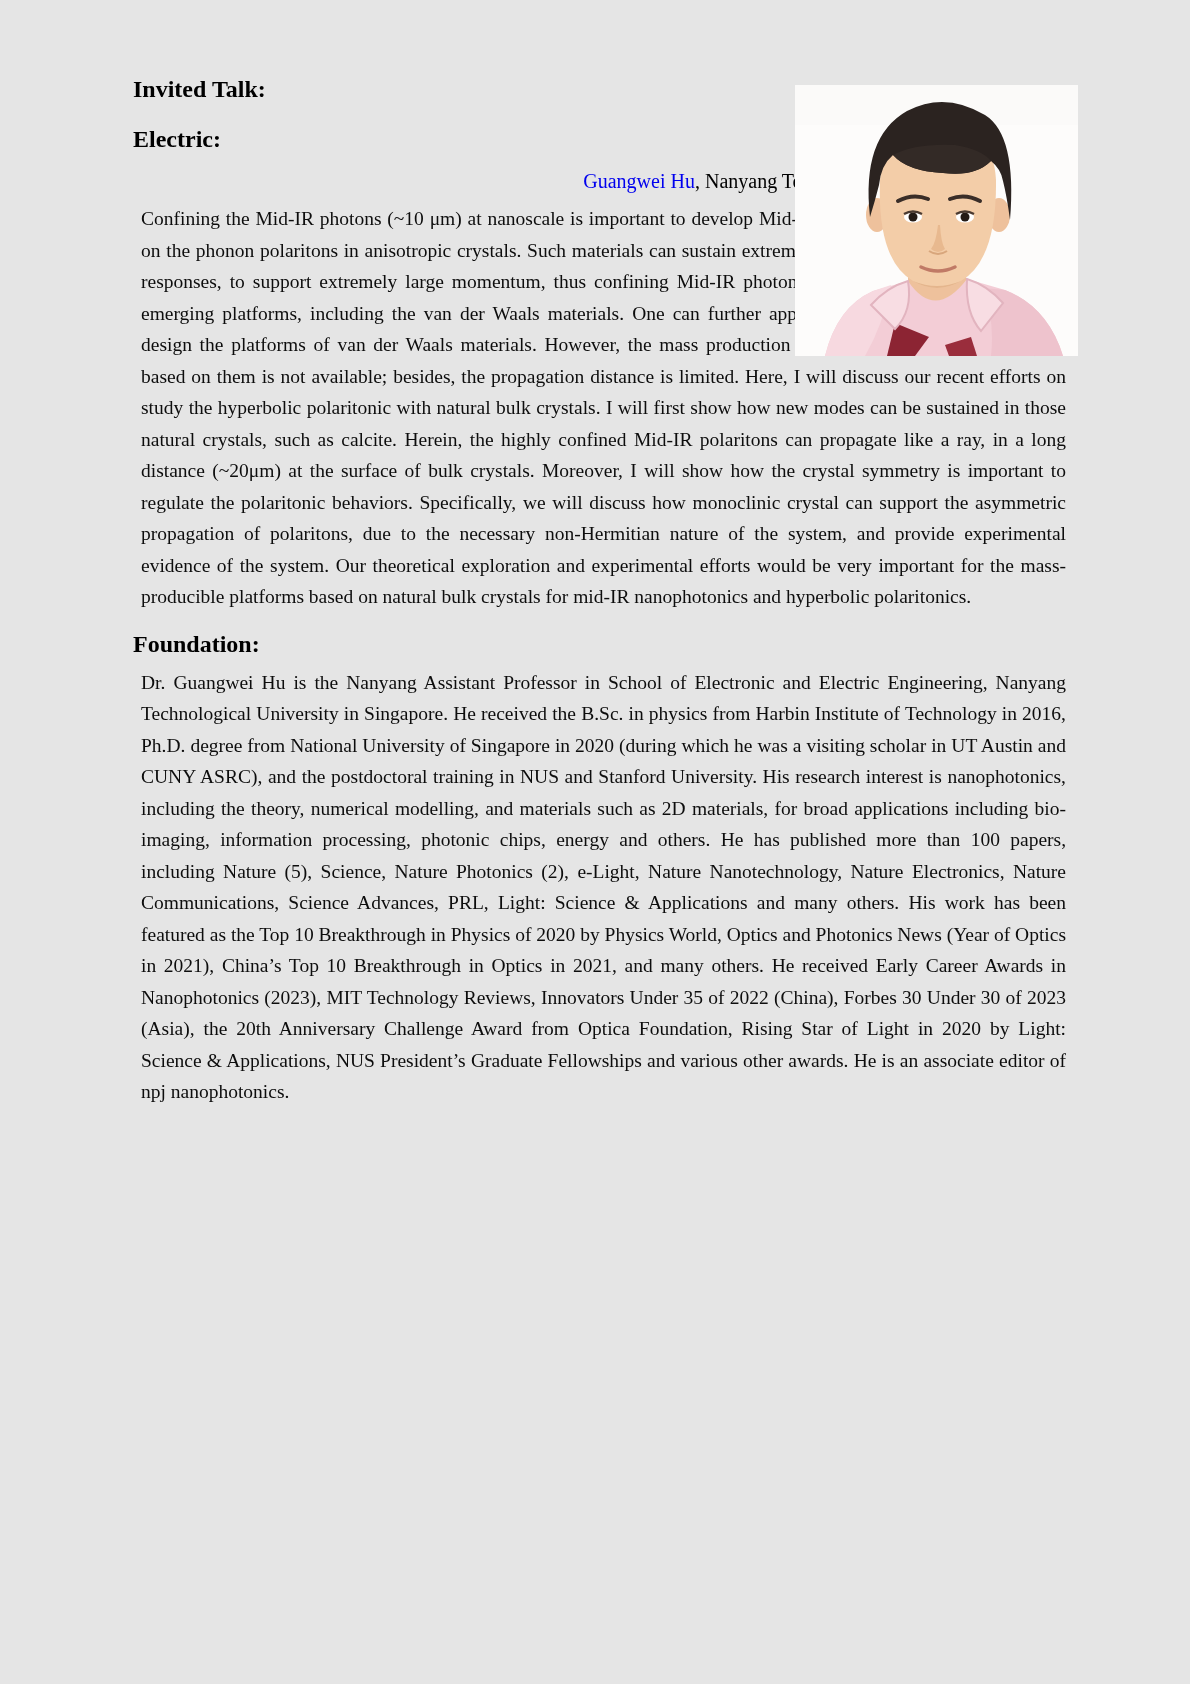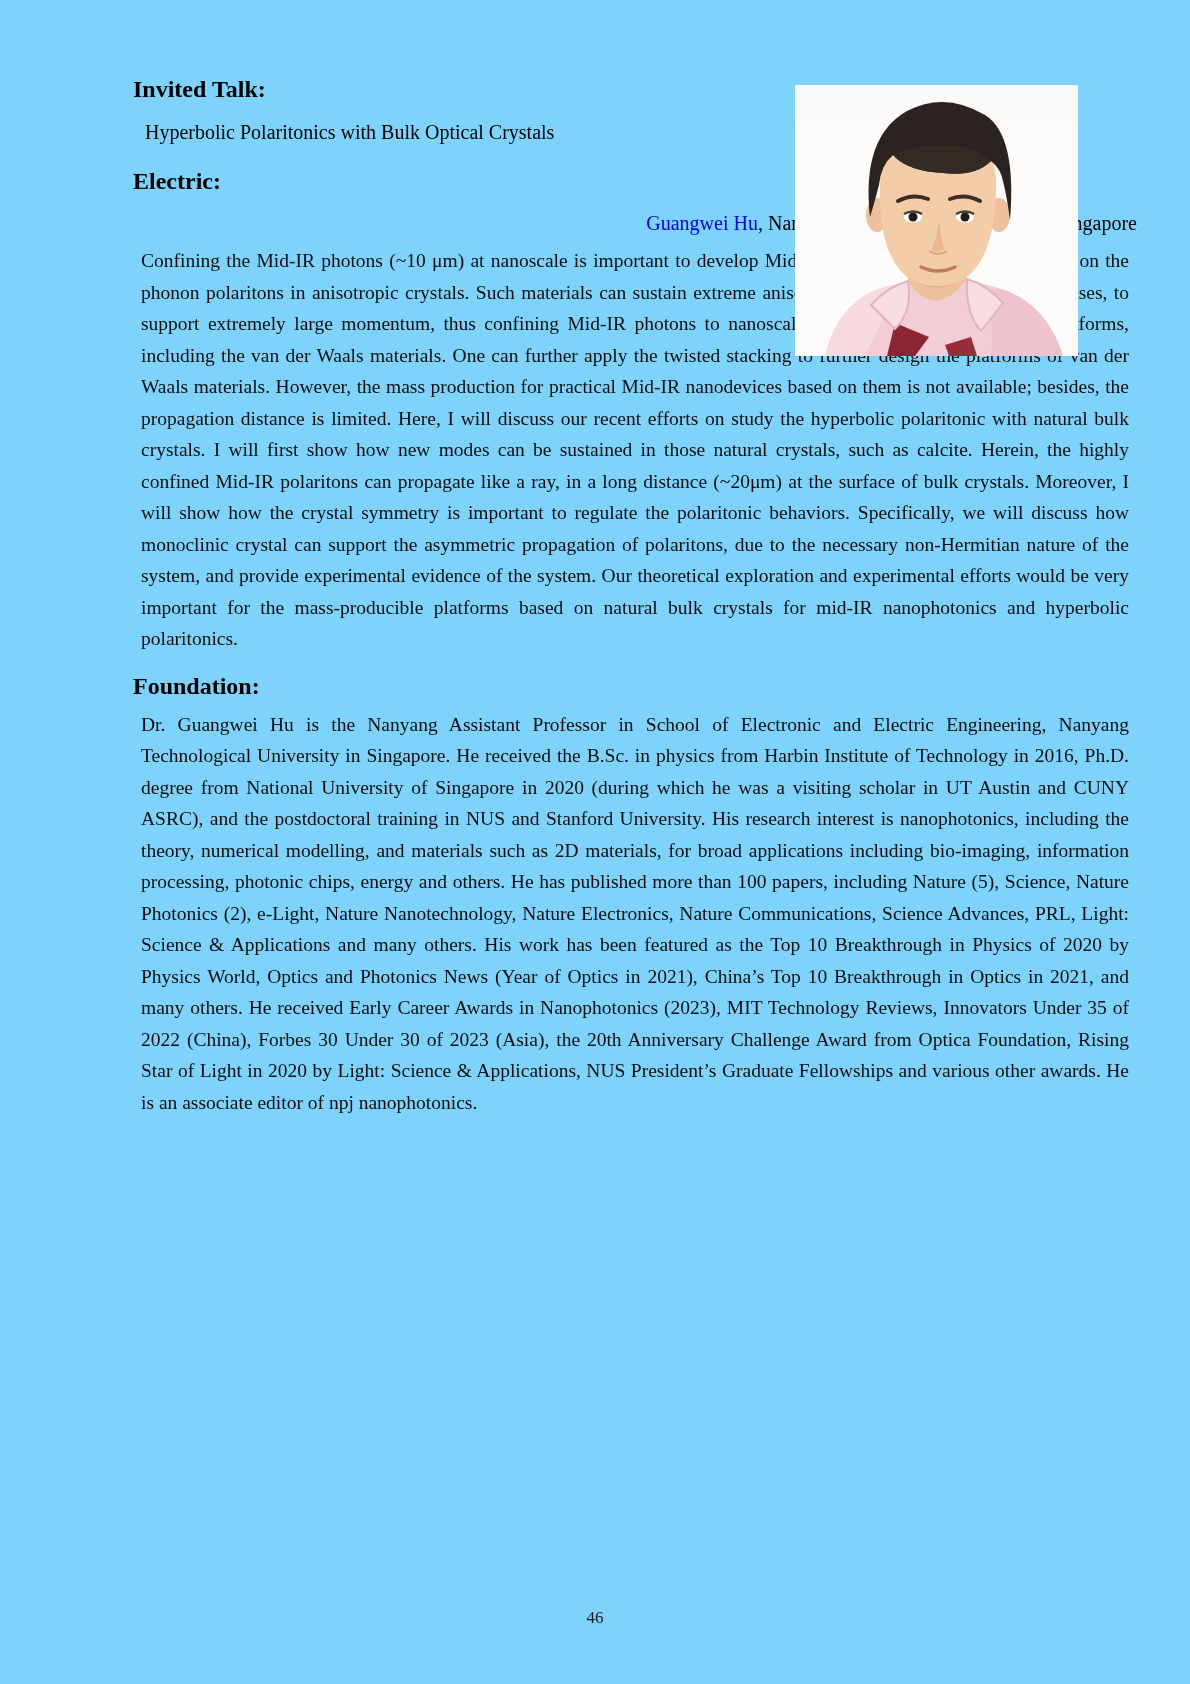--- a/index.html
+++ b/index.html
@@ -4,25 +4,25 @@
 <style>
   html, body {
     margin: 0;
     padding: 0;
     background: #ffffff;
   }
   .page {
     position: relative;
     width: 1190px;
     height: 1684px;
-    background: #7dd3fc;
+    background: #e5e5e5;
     font-family: "Liberation Serif", serif;
     color: #000000;
     box-sizing: border-box;
-    padding: 75px 53px 0 133px;
+    padding: 75px 116px 0 133px;
     overflow: hidden;
   }
   .heading {
     font-size: 24px;
     font-weight: bold;
     margin: 0;
     line-height: 28px;
     color: #000000;
   }
   .title-line {
@@ -72,21 +72,20 @@
     color: #1a1a1a;
   }
 </style>
 </head>
 <body>
 
 <div class="page">
 
   <h2 class="heading">Invited Talk:</h2>
 
-  <p class="title-line">Hyperbolic Polaritonics with Bulk Optical Crystals</p>
 
   <h2 class="heading speaker-heading">Electric:</h2>
 
   <p class="speaker-line"><span class="speaker-name">Guangwei Hu</span><span>, Nanyang Technological University, Singapore</span></p>
 
   <div class="photo-frame">
     <svg width="283" height="271" viewBox="0 0 283 271" xmlns="http://www.w3.org/2000/svg">
 
       <rect x="0" y="0" width="283" height="271" fill="#fdfcfb"></rect>
       <rect x="0" y="0" width="283" height="40" fill="#fbfaf9"></rect>
@@ -129,15 +128,14 @@
 
       <path d="M118 196 Q142 206 166 196 Q154 203 142 203 Q130 203 118 196 Z" fill="#e4b58d"></path>
     </svg>
   </div>
 
   <p class="body-par">Confining the Mid-IR photons (~10 μm) at nanoscale is important to develop Mid-IR nanophotonics. Recent focuses on the phonon polaritons in anisotropic crystals. Such materials can sustain extreme anisotropy, known as hyperbolic responses, to support extremely large momentum, thus confining Mid-IR photons to nanoscale. There are several emerging platforms, including the van der Waals materials. One can further apply the twisted stacking to further design the platforms of van der Waals materials. However, the mass production for practical Mid-IR nanodevices based on them is not available; besides, the propagation distance is limited. Here, I will discuss our recent efforts on study the hyperbolic polaritonic with natural bulk crystals. I will first show how new modes can be sustained in those natural crystals, such as calcite. Herein, the highly confined Mid-IR polaritons can propagate like a ray, in a long distance (~20μm) at the surface of bulk crystals. Moreover, I will show how the crystal symmetry is important to regulate the polaritonic behaviors. Specifically, we will discuss how monoclinic crystal can support the asymmetric propagation of polaritons, due to the necessary non-Hermitian nature of the system, and provide experimental evidence of the system. Our theoretical exploration and experimental efforts would be very important for the mass-producible platforms based on natural bulk crystals for mid-IR nanophotonics and hyperbolic polaritonics.</p>
 
   <h2 class="heading bio-heading">Foundation:</h2>
   <p class="body-par">Dr. Guangwei Hu is the Nanyang Assistant Professor in School of Electronic and Electric Engineering, Nanyang Technological University in Singapore. He received the B.Sc. in physics from Harbin Institute of Technology in 2016, Ph.D. degree from National University of Singapore in 2020 (during which he was a visiting scholar in UT Austin and CUNY ASRC), and the postdoctoral training in NUS and Stanford University. His research interest is nanophotonics, including the theory, numerical modelling, and materials such as 2D materials, for broad applications including bio-imaging, information processing, photonic chips, energy and others. He has published more than 100 papers, including Nature (5), Science, Nature Photonics (2), e-Light, Nature Nanotechnology, Nature Electronics, Nature Communications, Science Advances, PRL, Light: Science &amp; Applications and many others. His work has been featured as the Top 10 Breakthrough in Physics of 2020 by Physics World, Optics and Photonics News (Year of Optics in 2021), China’s Top 10 Breakthrough in Optics in 2021, and many others. He received Early Career Awards in Nanophotonics (2023), MIT Technology Reviews, Innovators Under 35 of 2022 (China), Forbes 30 Under 30 of 2023 (Asia), the 20th Anniversary Challenge Award from Optica Foundation, Rising Star of Light in 2020 by Light: Science &amp; Applications, NUS President’s Graduate Fellowships and various other awards. He is an associate editor of npj nanophotonics.</p>
 
-  <div class="page-number">46</div>
 
 </div>
 
 </body></html>

